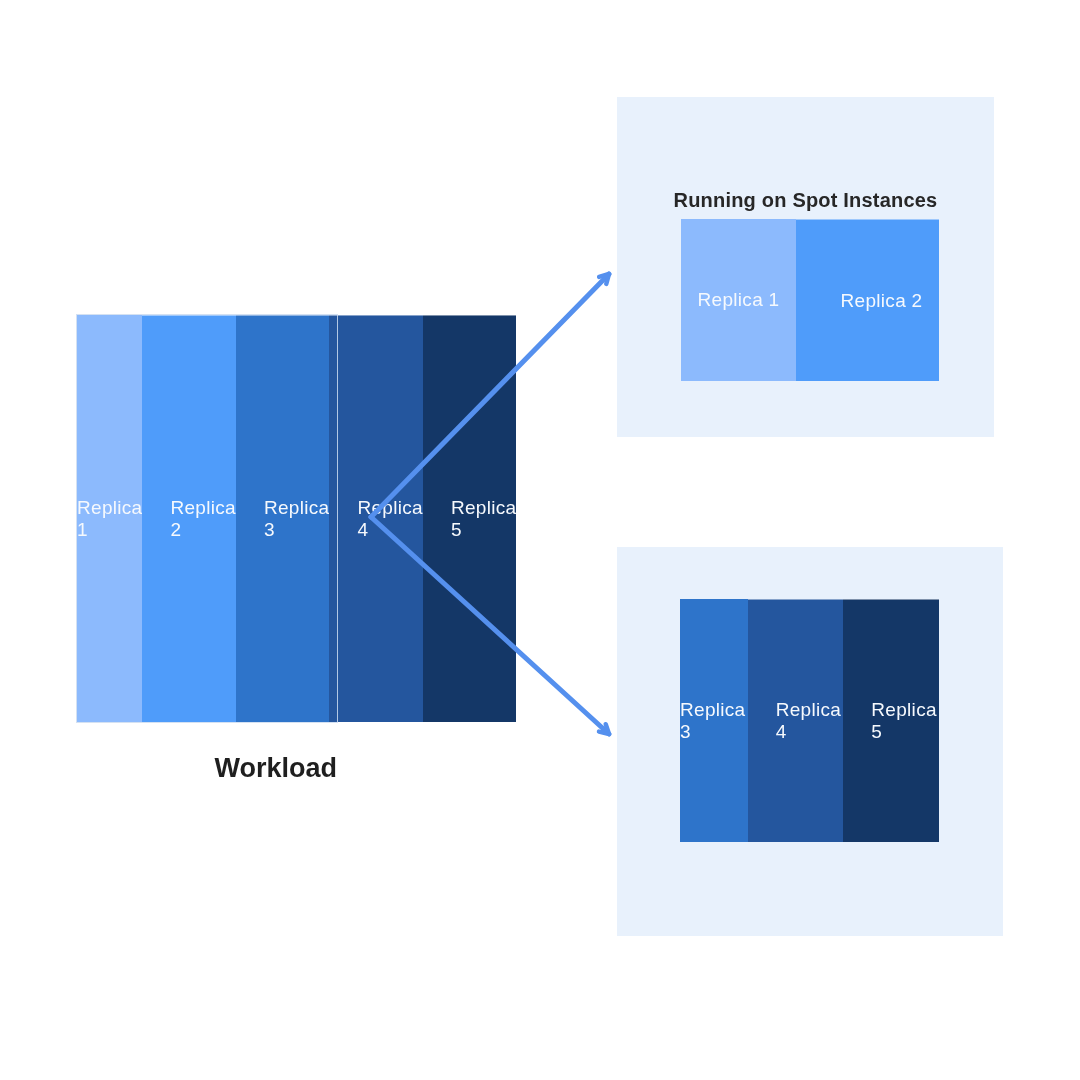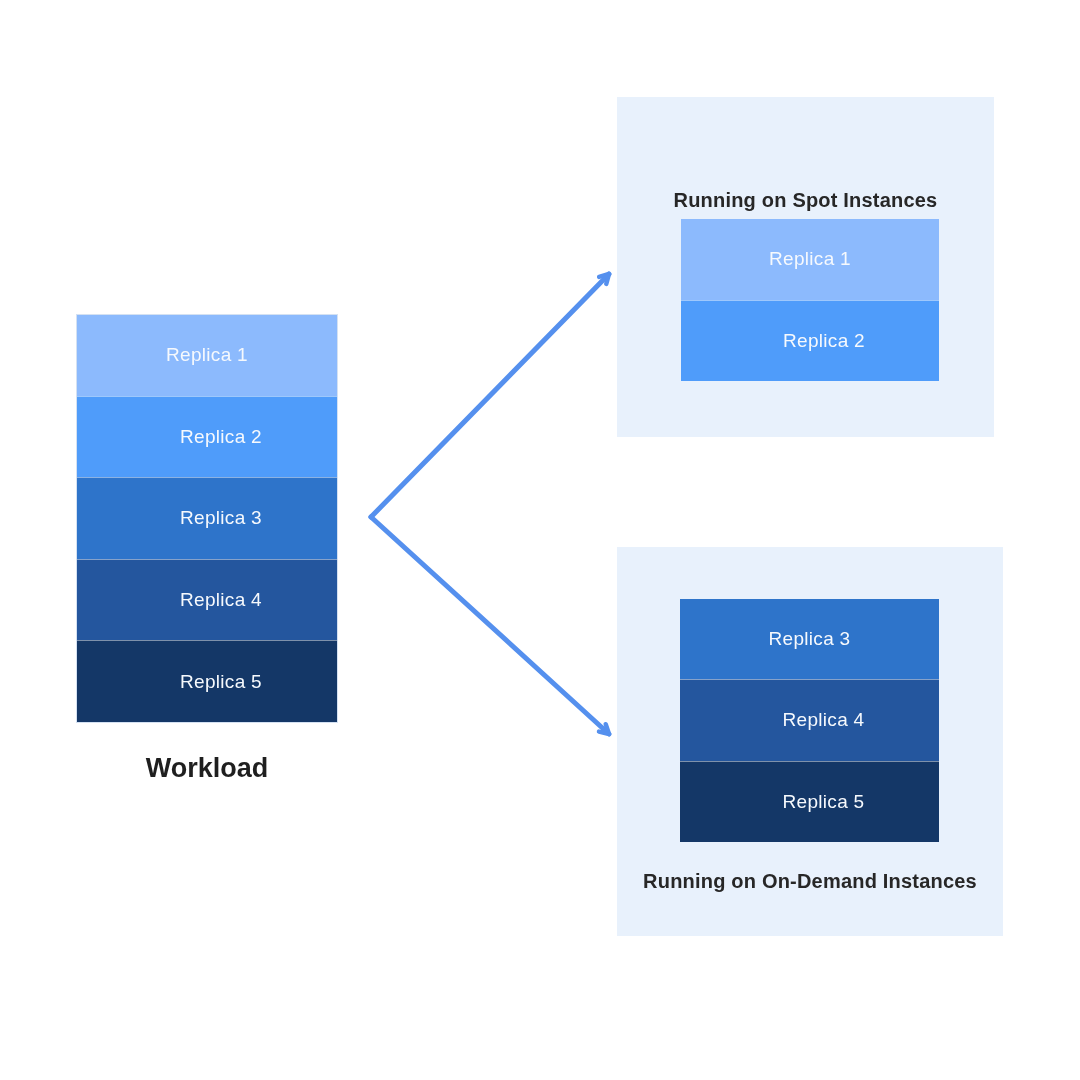--- a/index.html
+++ b/index.html
@@ -13,21 +13,21 @@
     width: 1080px;
     height: 1080px;
     background: #ffffff;
     overflow: hidden;
   }
 
   
   .stack {
     position: absolute;
     display: flex;
-    flex-direction: column;
+    flex-direction: row;
     outline: 1px solid rgba(205, 220, 240, 0.85);
   }
   .band {
     flex: 1 1 0;
     display: flex;
     align-items: center;
     justify-content: center;
     color: #f6f9fd;
     font-size: 19px;
     letter-spacing: 0.3px;
@@ -38,21 +38,21 @@
     padding-left: 28px;
   }
 
   #workload-stack { left: 77px;  top: 315px; width: 260px; height: 407px; }
 
   .workload-title {
     position: absolute;
     left: 77px;
     top: 753px;
     width: 260px;
-    text-align: center;
+    text-align: right;
     font-size: 27px;
     font-weight: bold;
     color: #1f1f1f;
   }
 
   
   .panel {
     position: absolute;
     background: #e8f1fc;
   }
@@ -105,21 +105,20 @@
       <div class="band" style="background-color: rgb(79, 156, 250);">Replica 2</div>
     </div>
   </div>
 
   <div class="panel" id="ondemand-panel" style="background-color: rgb(232, 241, 252);">
     <div class="stack" id="ondemand-stack">
       <div class="band" style="background-color: rgb(46, 116, 202);">Replica 3</div>
       <div class="band" style="background-color: rgb(36, 86, 158);">Replica 4</div>
       <div class="band" style="background-color: rgb(20, 55, 103);">Replica 5</div>
     </div>
-    <div class="panel-title">Running on On-Demand Instances</div>
   </div>
 
   <svg id="arrows-layer" width="1080" height="1080" viewBox="0 0 1080 1080">
     <defs>
       <marker id="arrowhead" markerUnits="userSpaceOnUse" markerWidth="16" markerHeight="16" refX="12" refY="8" orient="auto">
         <path d="M3,3 L12,8 L3,13" fill="none" stroke="#5590EE" stroke-width="4.5" stroke-linecap="round" stroke-linejoin="round"></path>
       </marker>
     </defs>
     <line x1="371" y1="517" x2="609" y2="274" stroke="#5590EE" stroke-width="5" stroke-linecap="round" marker-end="url(#arrowhead)"></line>
     <line x1="371" y1="517" x2="609" y2="734" stroke="#5590EE" stroke-width="5" stroke-linecap="round" marker-end="url(#arrowhead)"></line>

